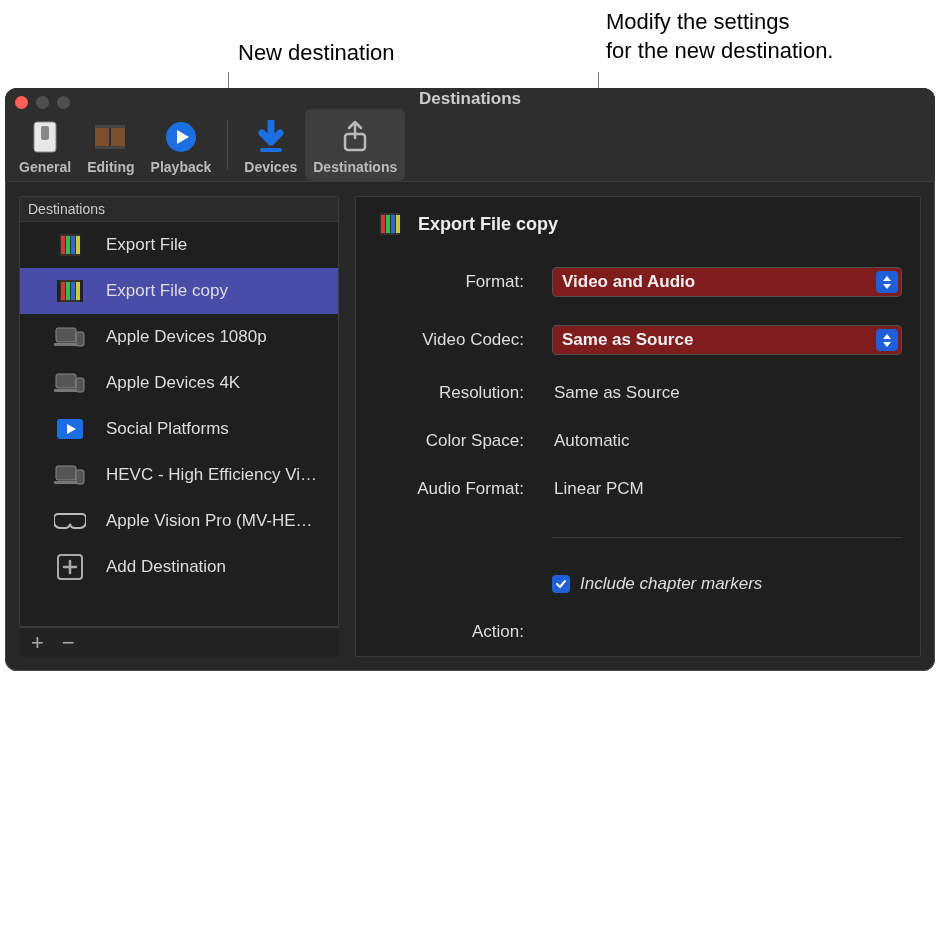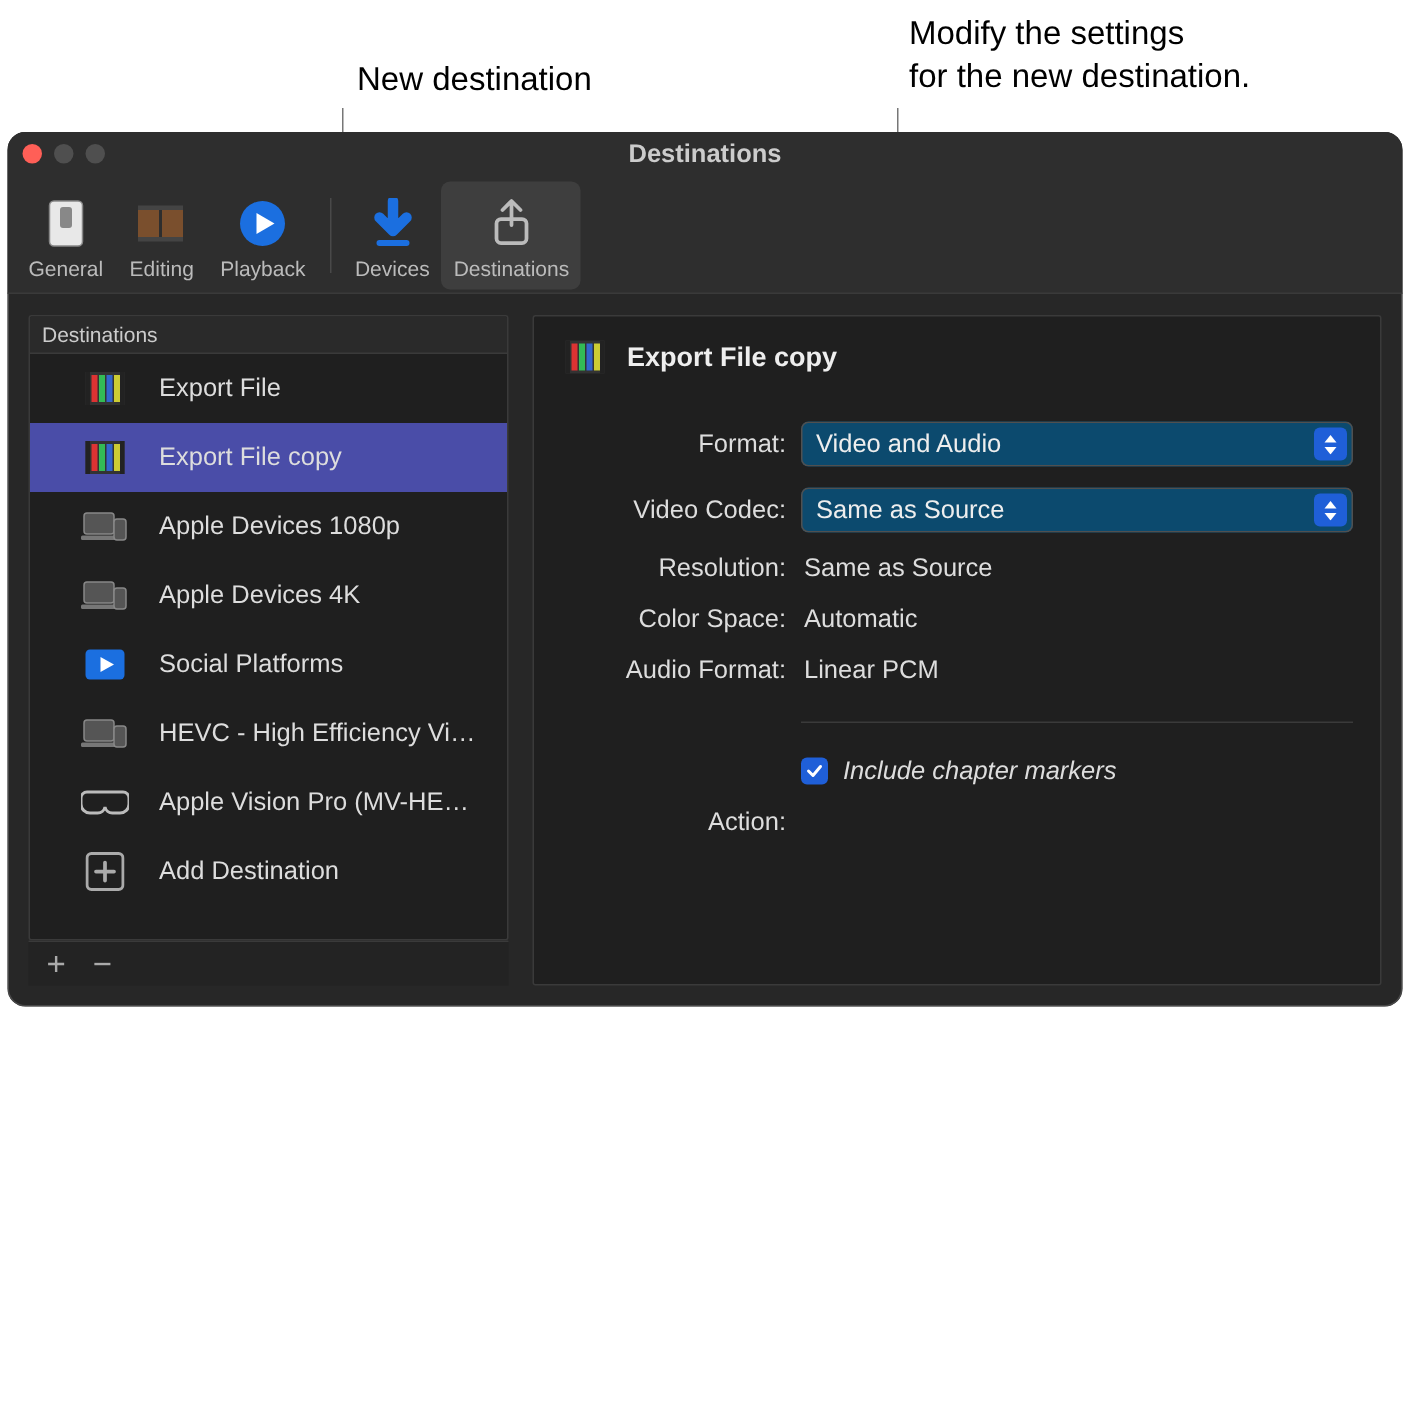--- a/index.html
+++ b/index.html
@@ -99,20 +99,21 @@
     display: flex;
     flex-direction: column;
     align-items: center;
     justify-content: flex-end;
     padding: 4px 8px 6px 8px;
     min-width: 62px;
     height: 72px;
     color: #bbb;
     border-radius: 6px;
     gap: 4px;
+    font-weight: bold;
   }
   .tool-btn.active {
     background: #3e3e3e;
   }
   .tool-icon {
     width: 36px; height: 36px;
     display: flex; align-items: center; justify-content: center;
   }
   .tool-label { font-size: 14px; color: #bbb; }
   .tool-sep {
@@ -214,35 +215,37 @@
     color: #eee;
   }
   .form {
     display: grid;
     grid-template-columns: 150px 1fr;
     column-gap: 10px;
     row-gap: 14px;
     align-items: center;
     font-size: 17px;
     color: #ddd;
+    gap: 28px;
   }
   .form .label {
     text-align: right;
     color: #ddd;
   }
   .select {
-    background: #0c4a6e;
+    background: #7f1d1d;
     border-radius: 5px;
     height: 30px;
     display: flex;
     align-items: center;
     justify-content: space-between;
     padding: 0 4px 0 10px;
     color: #eee;
     box-shadow: inset 0 0 0 1px #505050;
+    font-weight: bold;
   }
   .select .chev {
     width: 22px; height: 22px;
     background: #1f5fd8;
     border-radius: 4px;
     display: flex; flex-direction: column;
     align-items: center; justify-content: center;
     gap: 1px;
   }
   .chev svg { display: block; }

